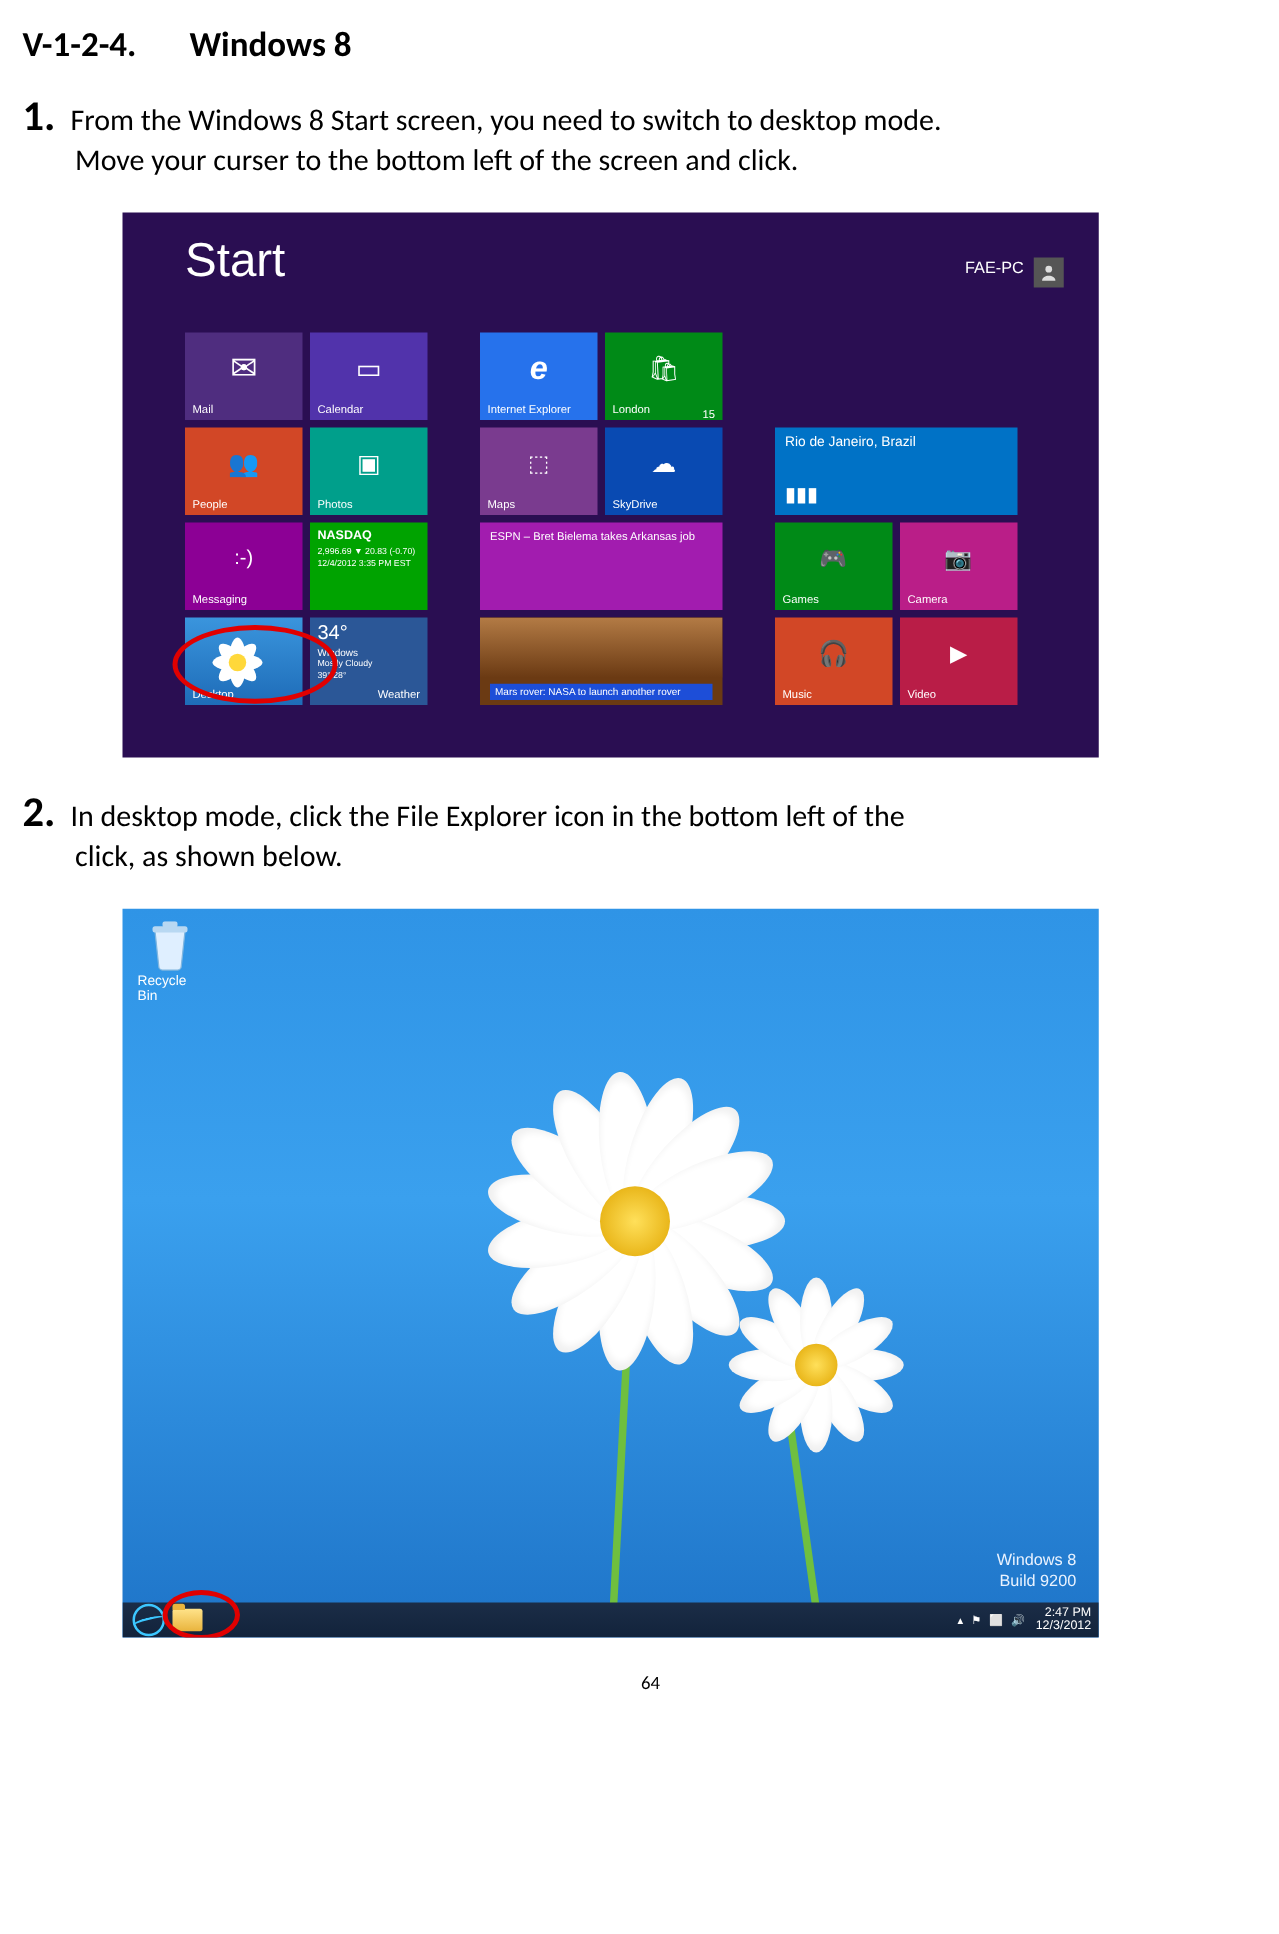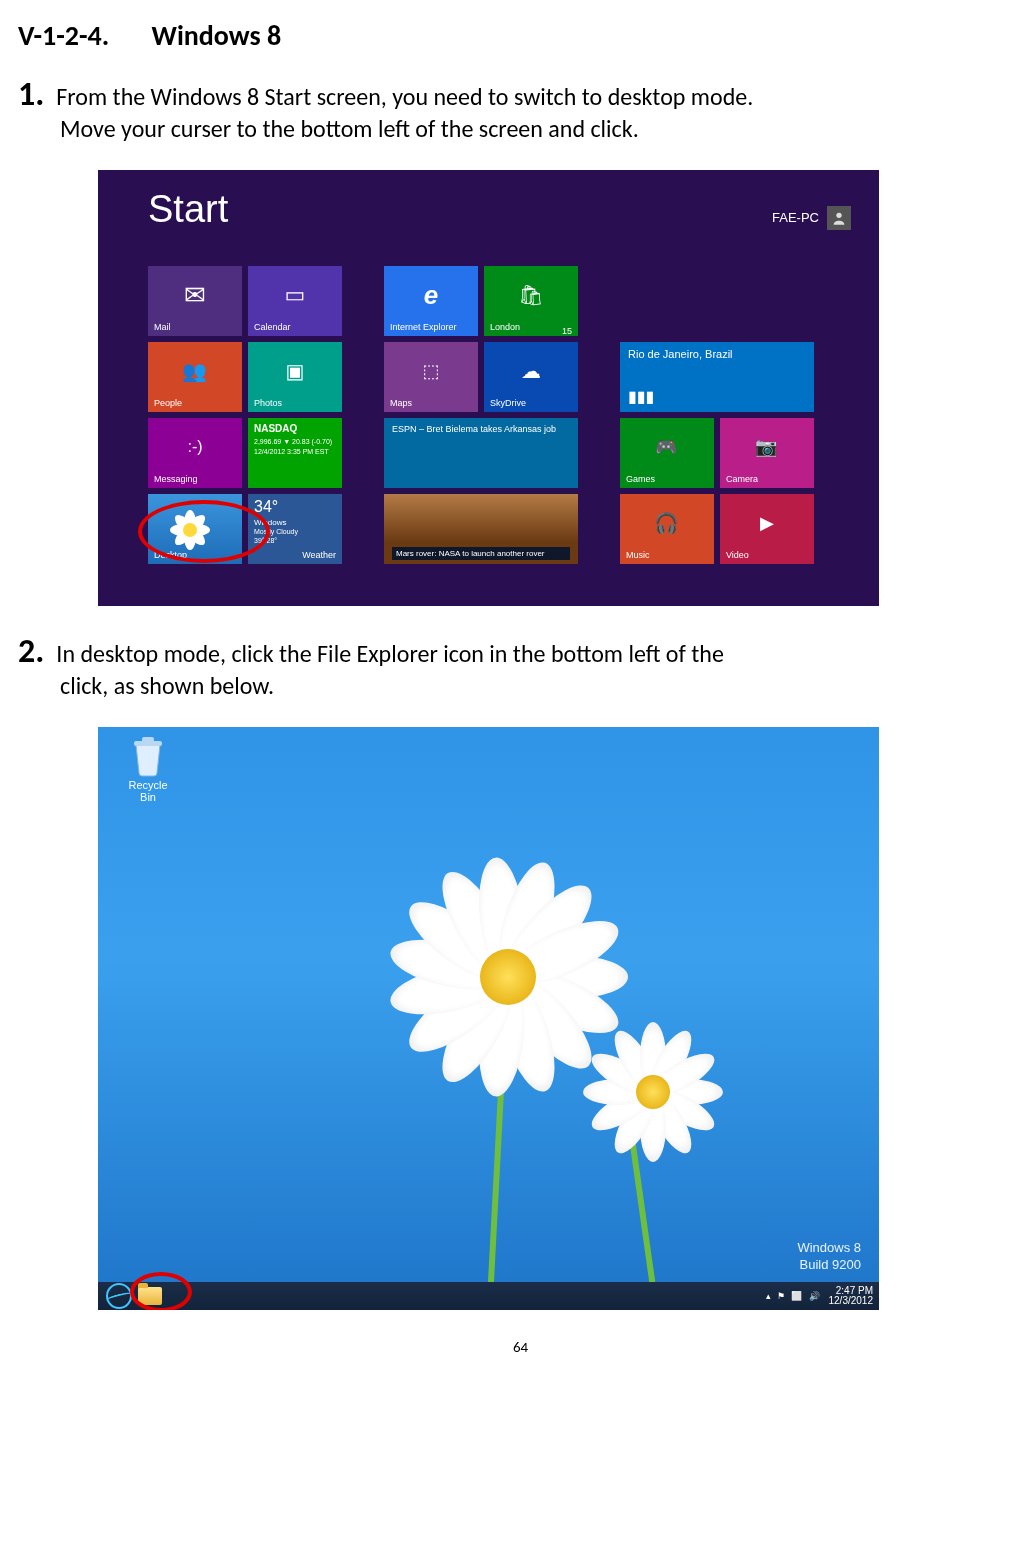--- a/index.html
+++ b/index.html
@@ -57,21 +57,21 @@
     top: 18px;
     color: #fff;
     font-size: 38px;
     font-weight: 300;
   }
   .user-block {
     position: absolute;
     right: 28px;
     top: 36px;
     display: flex;
-    align-items: center;
+    align-items: flex-start;
     gap: 8px;
     color: #fff;
     font-size: 13px;
   }
   .avatar {
     width: 24px; height: 24px;
     background: #555;
     display: flex; align-items: center; justify-content: center;
   }
   .avatar svg { width: 16px; height:16px; fill:#ddd; }
@@ -111,23 +111,22 @@
   .desktop-screen {
     width: 781px;
     height: 583px;
     position: relative;
     background: linear-gradient(#2f94e6 0%, #3aa0ee 40%, #1e74c8 100%);
     overflow: hidden;
     font-family: "Segoe UI", Arial, sans-serif;
   }
   .recycle {
     position: absolute;
-    left: 24px; top: 10px;
+    left: 12px; top: 10px;
     width: 52px;
-    text-align: center;
     color: #fff;
     font-size: 11px;
   }
   .recycle-icon {
     width: 36px; height: 40px;
     margin: 0 auto 2px;
     position: relative;
   }
   .daisy {
     position: absolute;
@@ -297,21 +296,21 @@
         <div class="tile w1 h1" style="background:#8c0095">
           <span class="icon-center" style="font-size:16px;">:-)</span>
           <span class="cap">Messaging</span>
         </div>
         <div class="tile w1 h1" style="background:#00a300">
           <span style="position:absolute;left:6px;top:5px;font-size:10px;font-weight:bold;">NASDAQ</span>
           <span style="position:absolute;left:6px;top:20px;font-size:7px;">2,996.69 ▼ 20.83 (-0.70)</span>
           <span style="position:absolute;left:6px;top:30px;font-size:7px;">12/4/2012 3:35 PM EST</span>
         </div>
         <div class="group-gap"></div>
-        <div class="tile w2 h1" style="background:#0369a1">
+        <div class="tile w2 h1" style="background:#a21caf">
           <span style="position:absolute;left:8px;top:6px;right:8px;font-size:9px;">ESPN – Bret Bielema takes Arkansas job</span>
         </div>
         <div class="group-gap"></div>
         <div class="tile w1 h1" style="background:#008a17">
           <span class="icon-center" style="font-size:18px;">🎮</span>
           <span class="cap">Games</span>
         </div>
         <div class="tile w1 h1" style="background:#ba1e88">
           <span class="icon-center" style="font-size:18px;">📷</span>
           <span class="cap">Camera</span>
@@ -333,21 +332,21 @@
         <div class="tile w1 h1" style="background:#2b5797">
           <span style="position:absolute;left:6px;top:4px;font-size:16px;font-weight:300;">34°</span>
           <span style="position:absolute;left:6px;top:24px;font-size:8px;">Windows</span>
           <span style="position:absolute;left:6px;top:34px;font-size:7px;">Mostly Cloudy</span>
           <span style="position:absolute;left:6px;top:43px;font-size:7px;">39°/28°</span>
           <span class="cap" style="left:auto;right:6px;">Weather</span>
         </div>
         <div class="group-gap"></div>
         <div class="tile w2 h1" style="background:#6b3a13">
           <div style="position:absolute;left:0;top:0;right:0;height:48px;background:linear-gradient(#b37b45,#6b3a13);"></div>
-          <span style="position:absolute;left:8px;bottom:4px;right:8px;font-size:8px;background:#0f172a;padding:2px 4px;">Mars rover: NASA to launch another rover</span>
+          <span style="position:absolute;left:8px;bottom:4px;right:8px;font-size:8px;background:#1d4ed8;padding:2px 4px;">Mars rover: NASA to launch another rover</span>
         </div>
         <div class="group-gap"></div>
         <div class="tile w1 h1" style="background:#d24726">
           <span class="icon-center" style="font-size:20px;">🎧</span>
           <span class="cap">Music</span>
         </div>
         <div class="tile w1 h1" style="background:#b91d47">
           <span class="icon-center" style="font-size:18px;">▶</span>
           <span class="cap">Video</span>
         </div>

